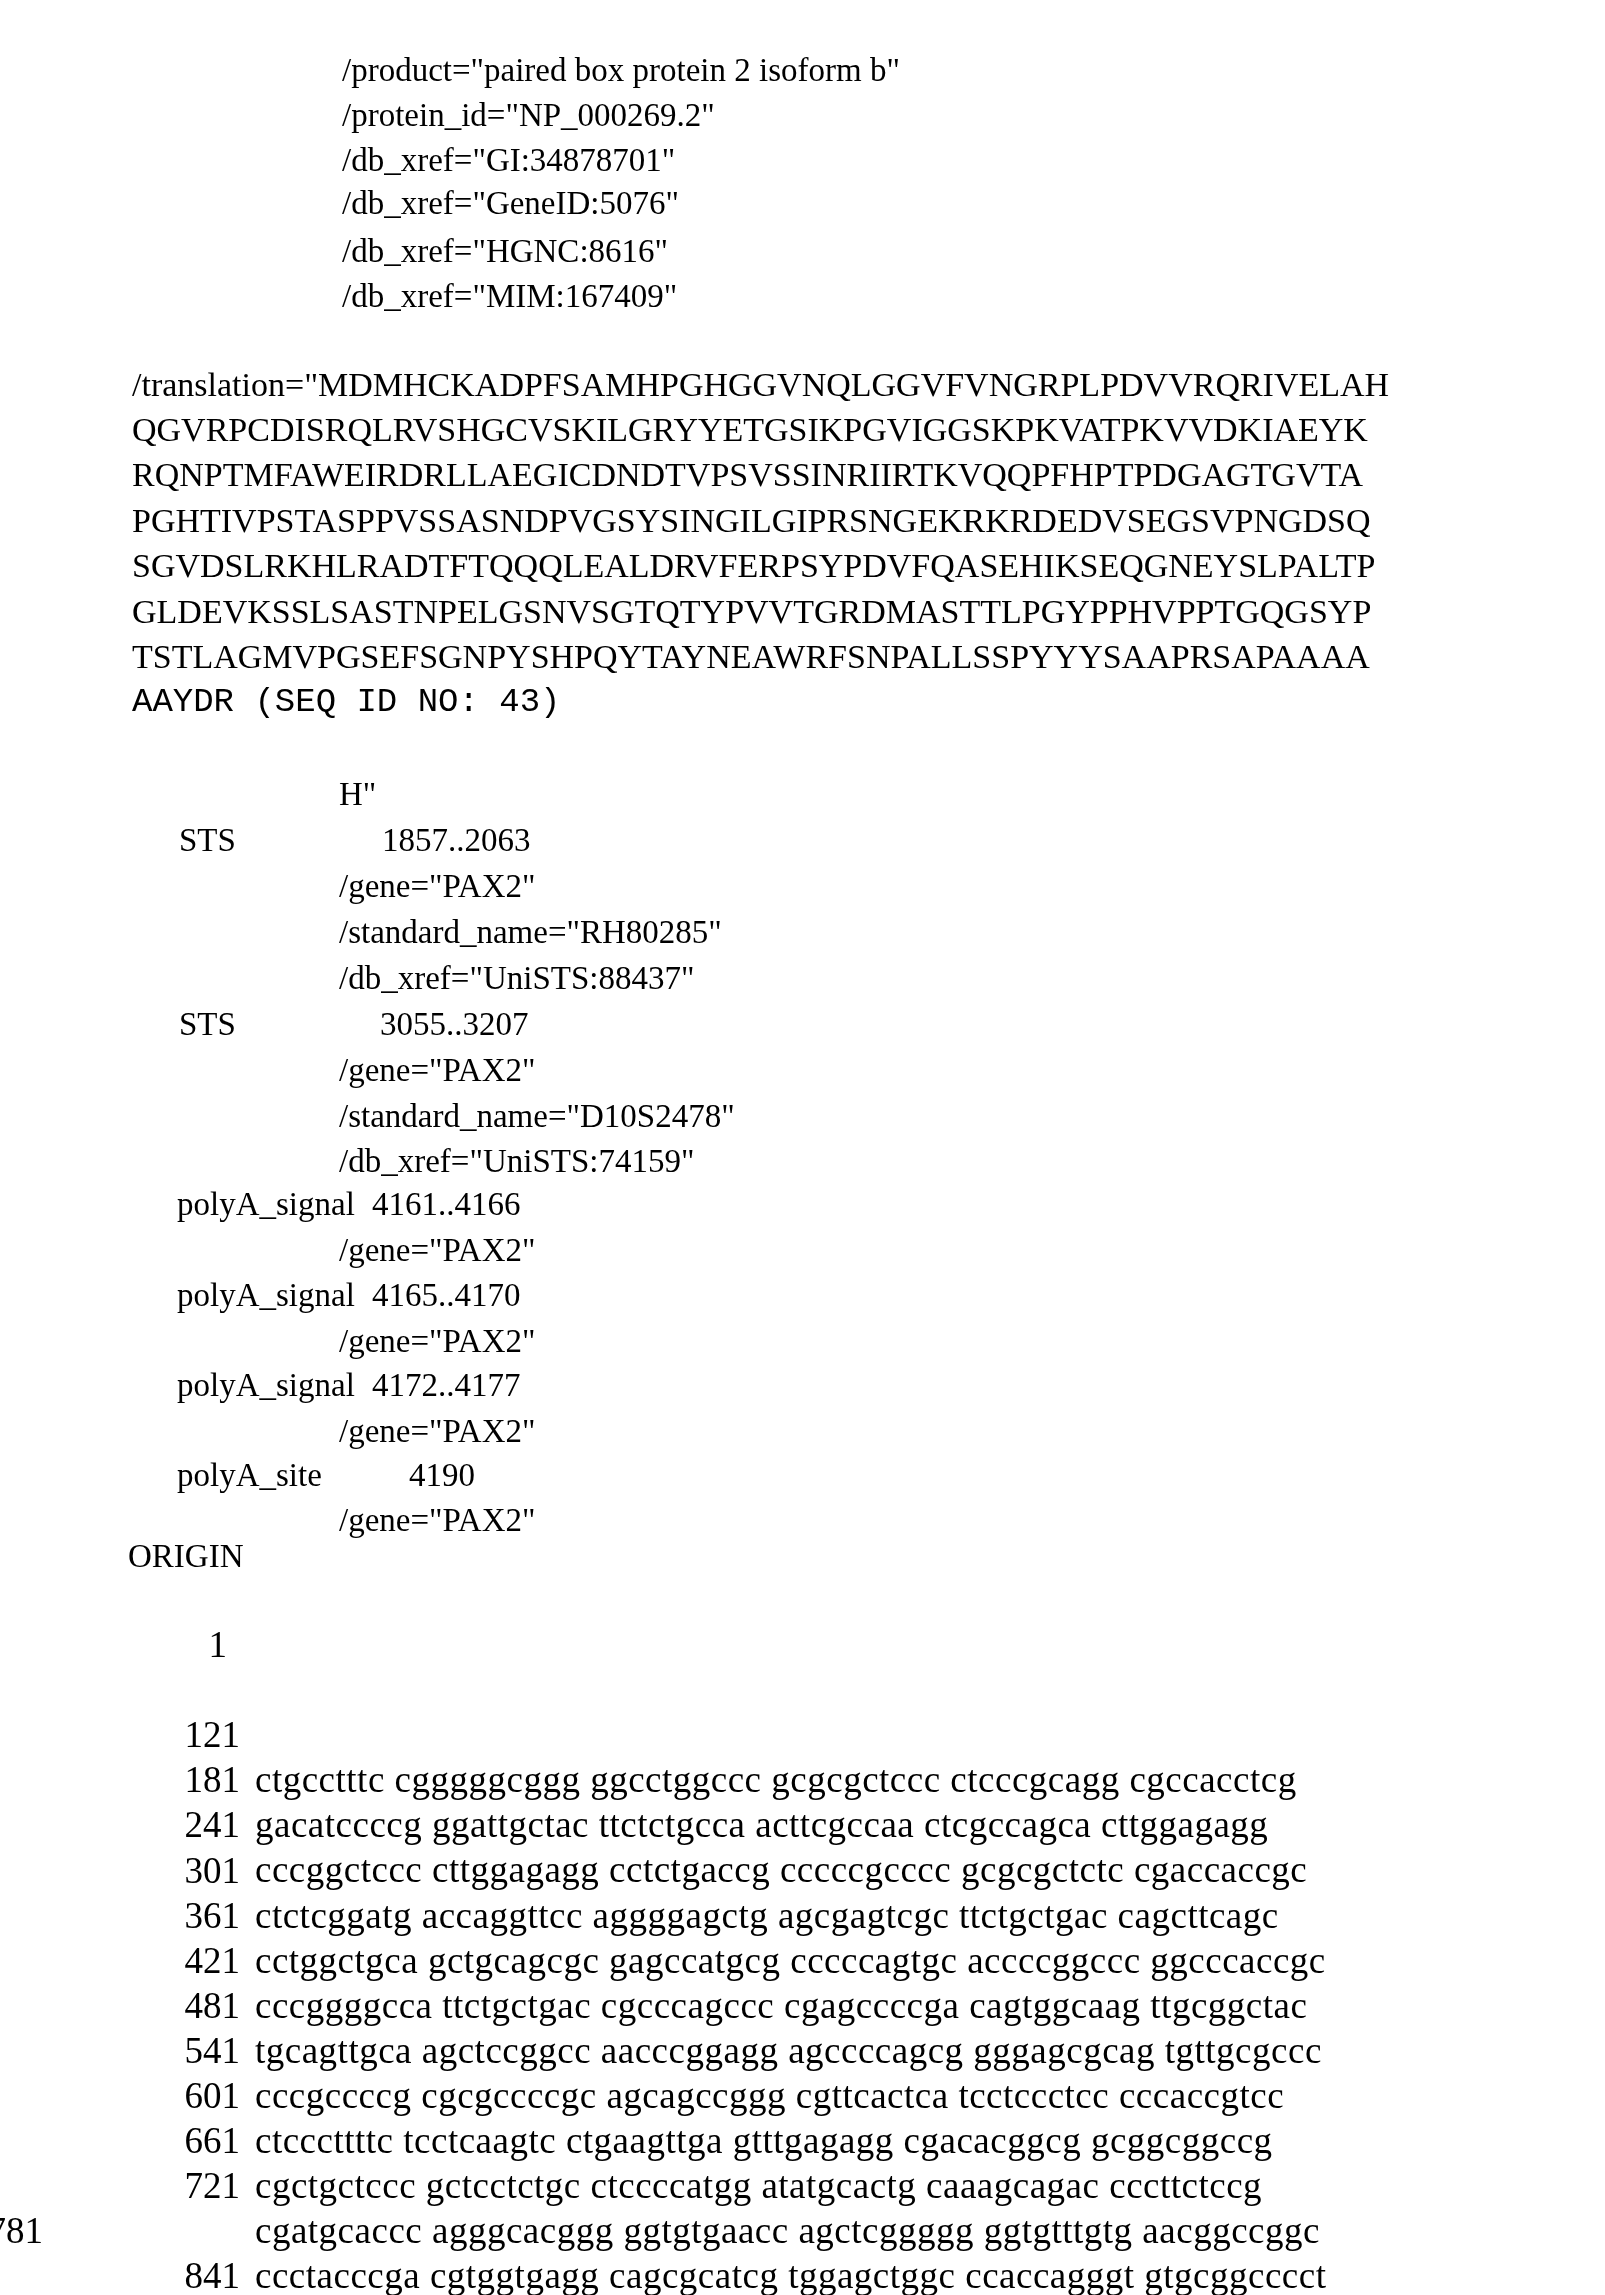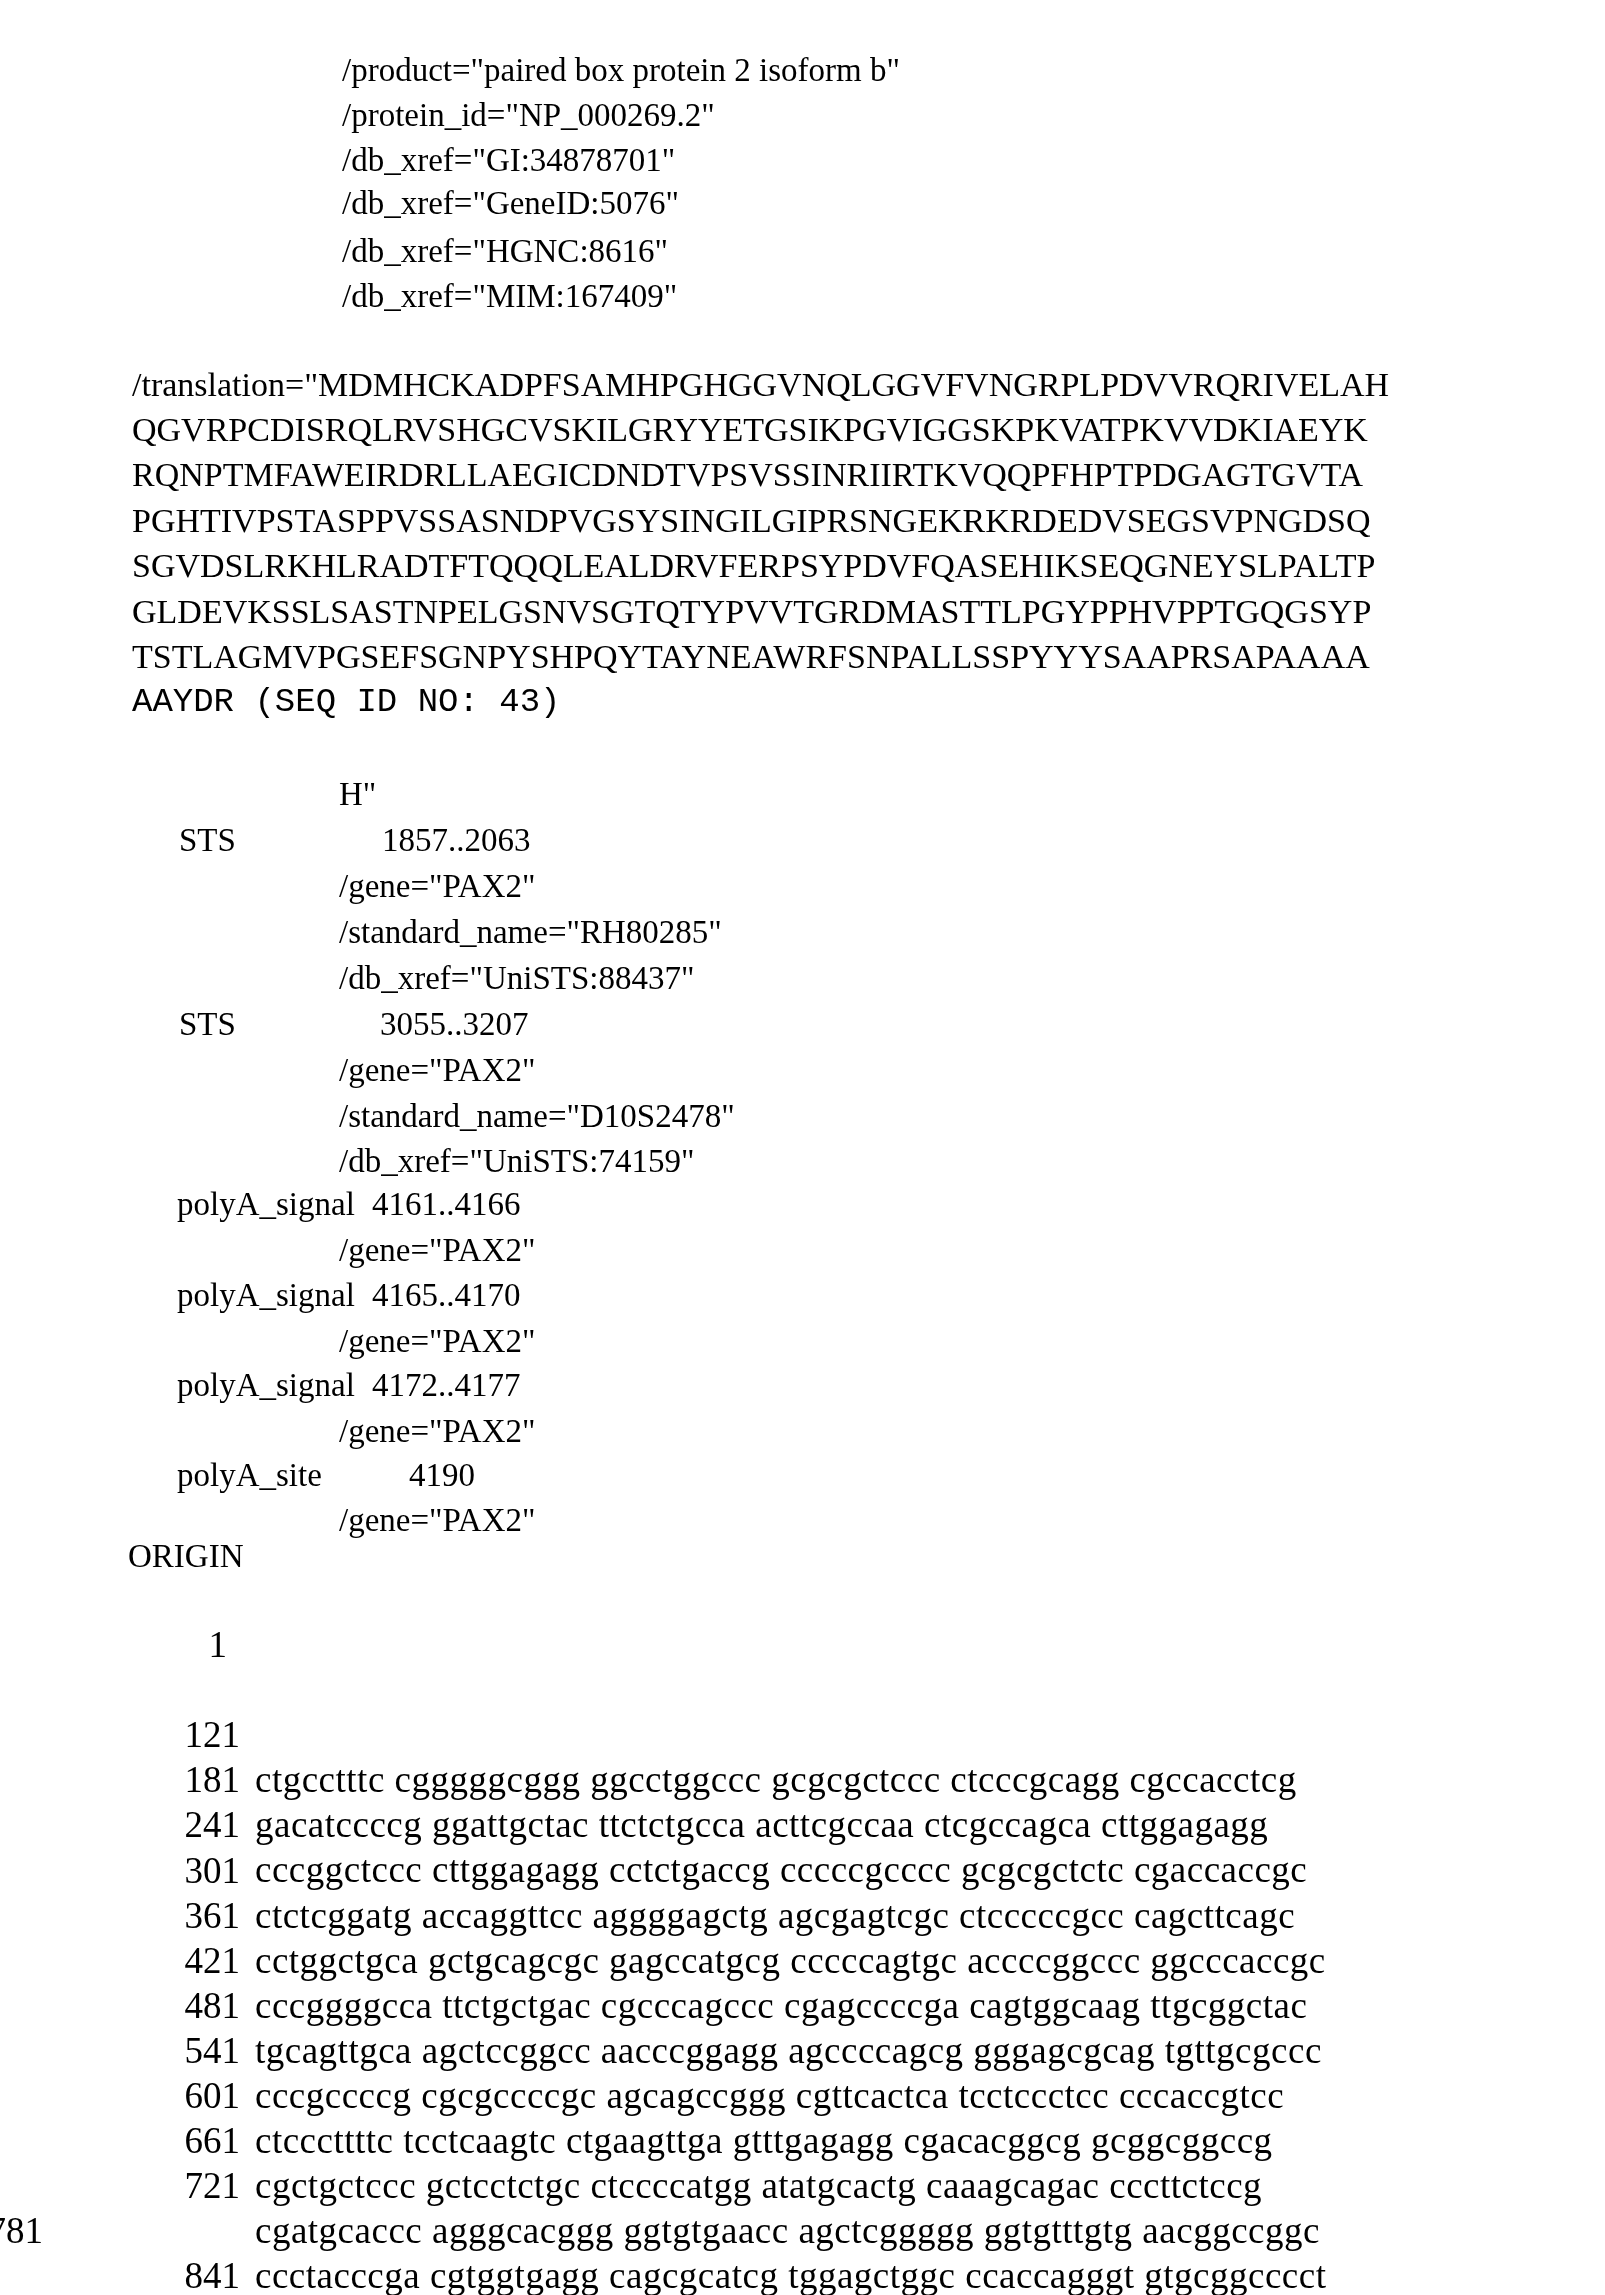--- a/index.html
+++ b/index.html
@@ -95,21 +95,21 @@
   <div class="ln seq" style="top:1712px; width:1606px">
     <span class="num" style="right:calc(1606px - 240px)">181</span>
     <span class="bases" style="left:255px">gacatccccg ggattgctac ttctctgcca acttcgccaa ctcgccagca cttggagagg</span>
   </div>
   <div class="ln seq" style="top:1757px; width:1606px">
     <span class="num" style="right:calc(1606px - 240px)">241</span>
     <span class="bases" style="left:255px">cccggctccc cttggagagg cctctgaccg cccccgcccc gcgcgctctc cgaccaccgc</span>
   </div>
   <div class="ln seq" style="top:1803px; width:1606px">
     <span class="num" style="right:calc(1606px - 240px)">301</span>
-    <span class="bases" style="left:255px">ctctcggatg accaggttcc aggggagctg agcgagtcgc ctcccccgcc cagcttcagc</span>
+    <span class="bases" style="left:255px">ctctcggatg accaggttcc aggggagctg agcgagtcgc ttctgctgac cagcttcagc</span>
   </div>
   <div class="ln seq" style="top:1848px; width:1606px">
     <span class="num" style="right:calc(1606px - 240px)">361</span>
     <span class="bases" style="left:255px">cctggctgca gctgcagcgc gagccatgcg cccccagtgc accccggccc ggcccaccgc</span>
   </div>
   <div class="ln seq" style="top:1893px; width:1606px">
     <span class="num" style="right:calc(1606px - 240px)">421</span>
     <span class="bases" style="left:255px">cccggggcca ttctgctgac cgcccagccc cgagccccga cagtggcaag ttgcggctac</span>
   </div>
   <div class="ln seq" style="top:1938px; width:1606px">

